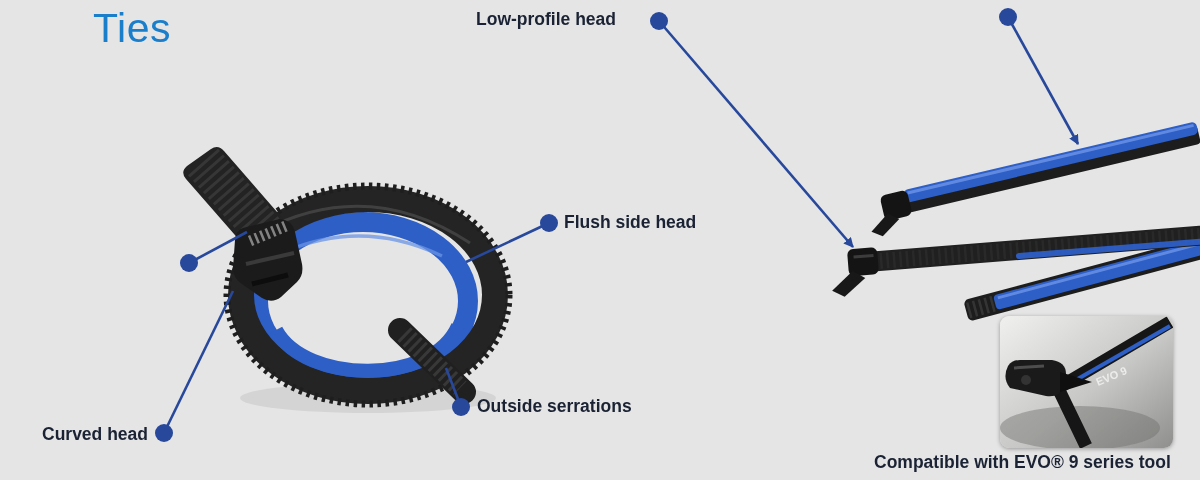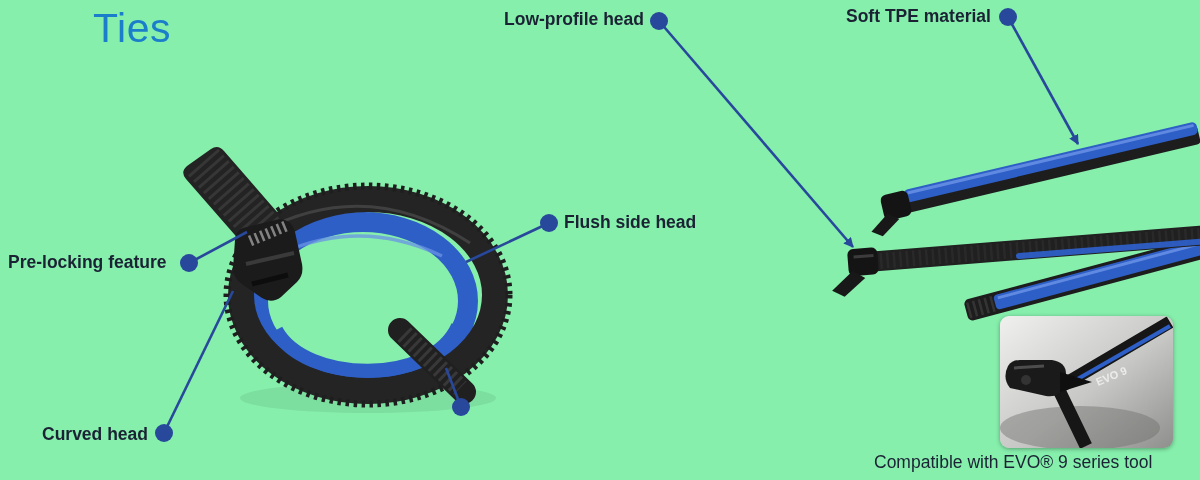--- a/index.html
+++ b/index.html
@@ -4,31 +4,31 @@
 <style>
   :root{
     --title-blue:#1b7ecb;
     --label-text:#1a2233;
     --callout-blue:#27489b;
     --tie-blue:#2e5fc6;
     --tie-black:#1f1f1f;
   }
   *{box-sizing:border-box}
   html,body{margin:0;padding:0;background:#fff}
-  .stage{position:relative;width:1200px;height:480px;background:#86efac;font-family:"Liberation Sans",sans-serif;overflow:hidden}
+  .stage{position:relative;width:1200px;height:480px;background:#e5e5e5;font-family:"Liberation Sans",sans-serif;overflow:hidden}
   .page-title{position:absolute;left:93px;top:5px;margin:0;font-size:41px;font-weight:400;color:var(--title-blue);letter-spacing:.5px}
   .art{position:absolute;left:0;top:0;width:1200px;height:480px}
   .callout{position:absolute;font-size:17.5px;font-weight:700;color:var(--label-text);white-space:nowrap;line-height:1}
   #c-pre{left:8px;top:254px}
   #c-curved{left:42px;top:426px}
   #c-flush{left:564px;top:214px}
   #c-serr{left:477px;top:398px}
-  #c-low{left:504px;top:11px}
+  #c-low{left:476px;top:11px}
   #c-tpe{left:846px;top:8px}
-  .caption{position:absolute;left:874px;top:452px;font-size:17.5px;font-weight:400;color:var(--label-text);white-space:nowrap}
+  .caption{position:absolute;left:874px;top:452px;font-size:17.5px;font-weight:700;color:var(--label-text);white-space:nowrap}
   .inset{position:absolute;left:1000px;top:316px;width:173px;height:132px;border-radius:9px;overflow:hidden;box-shadow:0 1px 4px rgba(0,0,0,.35)}
   .callout-line{stroke:var(--callout-blue);stroke-width:2.6;fill:none}
   .dot{fill:var(--callout-blue)}
   .arrow-head{fill:var(--callout-blue)}
   .blue-fill{fill:var(--tie-blue)}
   .blue-stroke{stroke:var(--tie-blue)}
 </style>
 </head>
 <body>
 
@@ -114,23 +114,22 @@
       <circle class="dot" cx="189" cy="263" r="9"></circle>
       <circle class="dot" cx="164" cy="433" r="9"></circle>
       <circle class="dot" cx="549" cy="223" r="9"></circle>
       <circle class="dot" cx="461" cy="407" r="9"></circle>
       <circle class="dot" cx="659" cy="21" r="9"></circle>
       <circle class="dot" cx="1008" cy="17" r="9"></circle>
     </g>
   </svg>
 
   <div class="callout" id="c-low">Low-profile head</div>
-  <div class="callout" id="c-tpe">Soft TPE material</div>
-  <div class="callout" id="c-pre">Pre-locking feature</div>
   <div class="callout" id="c-flush">Flush side head</div>
+  <div class="callout" id="c-serr">Outside serrations</div>
   <div class="callout" id="c-curved">Curved head</div>
 
   <div class="inset">
     <svg width="173" height="132" viewBox="0 0 173 132" aria-hidden="true">
       <defs>
         <linearGradient id="insetbg" x1="0" y1="0" x2="1" y2="1">
           <stop offset="0" stop-color="#f0f0ef"></stop>
           <stop offset="0.55" stop-color="#c7c7c5"></stop>
           <stop offset="1" stop-color="#8f8f8d"></stop>
         </linearGradient>

